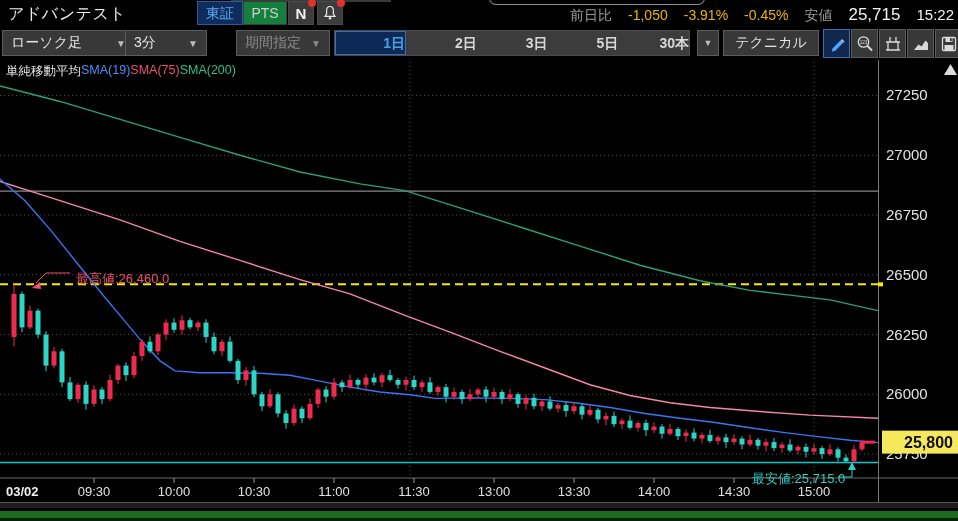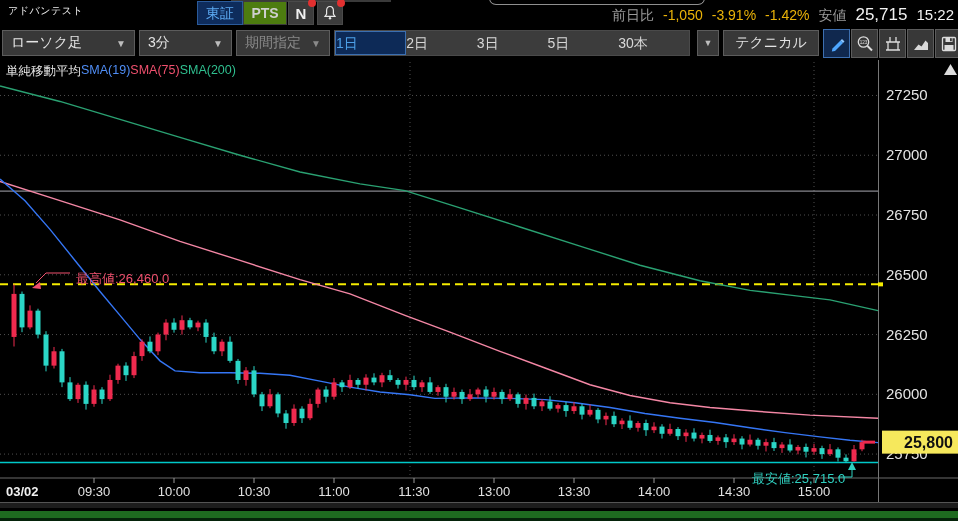--- a/index.html
+++ b/index.html
@@ -3,41 +3,41 @@
 <meta charset="utf-8">
 <style>
   html,body{margin:0;padding:0;background:#000;}
   body{width:958px;height:521px;position:relative;overflow:hidden;
        font-family:"Liberation Sans","DejaVu Sans",sans-serif;color:#ddd;-webkit-font-smoothing:antialiased;}
   .abs{position:absolute;}
   
   .frag1{left:231px;top:0;width:160px;height:2px;background:#3a3a3a;}
   .frag2{left:489px;top:-5px;width:214px;height:9px;border:1px solid #8f8f8f;border-top:none;border-radius:0 0 7px 7px;background:#000;}
   
-  .stock-name{left:8px;top:4px;font-size:10px;color:#ececec;letter-spacing:.5px;}
+  .stock-name{left:8px;top:4px;font-size:16px;color:#ececec;letter-spacing:.5px;}
   .mtab{top:1px;height:22px;line-height:22px;text-align:center;font-size:14px;cursor:default;}
   .mtab-on{background:#0e2c5c;color:#5caaf2;border:1px solid #2a5a9a;}
-  .mtab-off{background:#4d7c0f;color:#cfcfcf;border:1px solid #3c3c3c;font-weight:bold;}
+  .mtab-off{background:#15803d;color:#cfcfcf;border:1px solid #3c3c3c;}
   .sqbtn{top:1px;width:26px;height:24px;background:#3c3c3c;border:1px solid #4a4a4a;box-sizing:border-box;
          display:flex;align-items:center;justify-content:center;}
   .reddot{position:absolute;width:8px;height:8px;border-radius:50%;background:#e23030;top:-3px;right:-3px;}
-  .quote{right:4px;top:5px;display:flex;align-items:baseline;gap:9px;font-size:14px;white-space:nowrap;}
+  .quote{right:4px;top:5px;display:flex;align-items:baseline;gap:16px;font-size:14px;white-space:nowrap;}
   .qlabel{color:#9a9a9a;}
   .qneg{color:#eab308;}
   .qbig{color:#f2f2f2;font-size:17px;}
   .qtime{color:#f2f2f2;font-size:15px;}
   
   .tb{top:30px;height:26px;box-sizing:border-box;}
   .select{background:#383838;border:1px solid #5c5c5c;color:#e4e4e4;font-size:14px;
           display:flex;align-items:center;padding:0 8px;justify-content:space-between;}
   .select .arr{color:#bdbdbd;font-size:10px;margin-left:6px;}
   .select.dim{color:#8a8a8a;}
   .select.dim .arr{color:#8a8a8a;}
   .tabstrip{background:#3c3c3c;border:1px solid #4a4a4a;display:flex;}
-  .rtab{width:89px;height:24px;line-height:24px;text-align:left;font-size:14px;color:#d8d8d8;}
+  .rtab{width:89px;height:24px;line-height:24px;text-align:right;font-size:14px;color:#d8d8d8;font-weight:bold;}
   .rtab-on{background:#0d2a57;color:#4da0e8;border:1px solid #3a6eb0;box-sizing:border-box;height:24px;line-height:22px;}
   .btn{background:#383838;border:1px solid #5c5c5c;color:#e4e4e4;font-size:14px;
        display:flex;align-items:center;justify-content:center;}
   .iconbtn{width:25px;height:27px;top:29px;}
   .iconbtn.sel{background:#10284e;border-color:#3d6fb0;}
   
   .legend{left:6px;top:63px;font-size:12.5px;display:flex;z-index:5;}
   .legend .t{color:#e8e8e8;}
   
   .strip-gray{left:0;top:503px;width:958px;height:5px;background:#1d1d1d;}
@@ -66,31 +66,31 @@
     <path d="M8 1.5 C5.6 1.5 4.6 3.6 4.6 5.6 L4.6 9 L3 11.4 L13 11.4 L11.4 9 L11.4 5.6 C11.4 3.6 10.4 1.5 8 1.5 Z" fill="none" stroke="#e8e8e8" stroke-width="1.2"></path>
     <circle cx="8" cy="13.2" r="1.2" fill="#e8e8e8"></circle>
   </svg>
   <span class="reddot"></span>
 </div>
 
 <div class="abs quote">
   <span class="qlabel">前日比</span>
   <span class="qneg">-1,050</span>
   <span class="qneg">-3.91%</span>
-  <span class="qneg">-1.42%</span>
+  <span class="qneg">-0.45%</span>
   <span class="qlabel">安値</span>
   <span class="qbig">25,715</span>
   <span class="qtime">15:22</span>
 </div>
 
 <div class="abs tb select" style="left:2px;width:133px;">
   <span>ローソク足</span>
   <span class="arr">▼</span>
 </div>
-<div class="abs tb select" style="left:139px;width:93px;">
+<div class="abs tb select" style="left:125px;width:82px;">
   <span>3分</span>
   <span class="arr">▼</span>
 </div>
 <div class="abs tb select dim" style="left:236px;width:94px;justify-content:space-between;">
   <span>期間指定</span>
   <span class="arr">▼</span>
 </div>
 
 <div class="abs tb tabstrip" style="left:334px;width:356px;">
   <div class="rtab rtab-on">1日</div>

